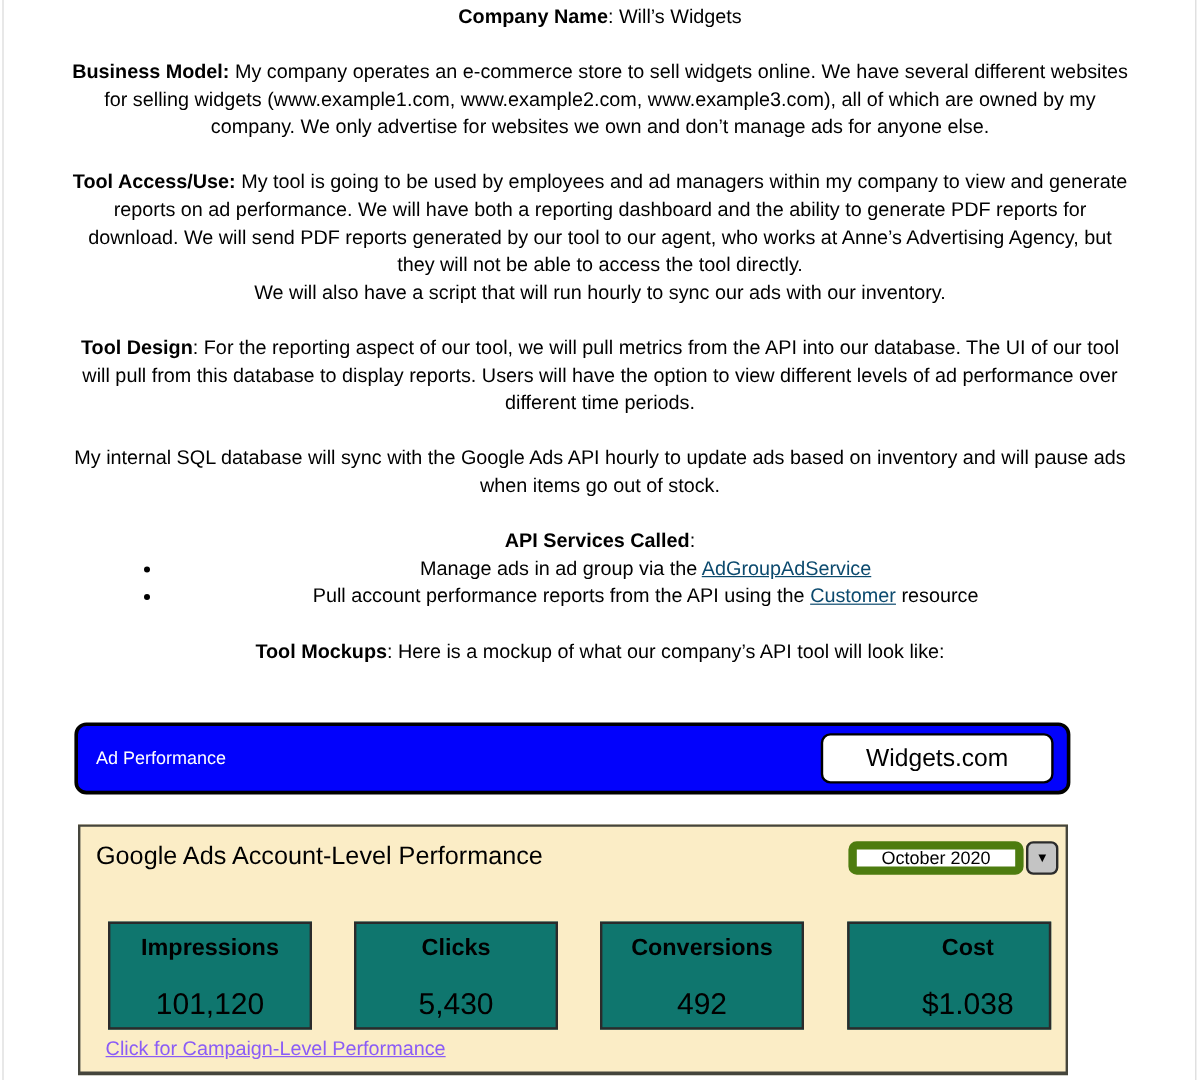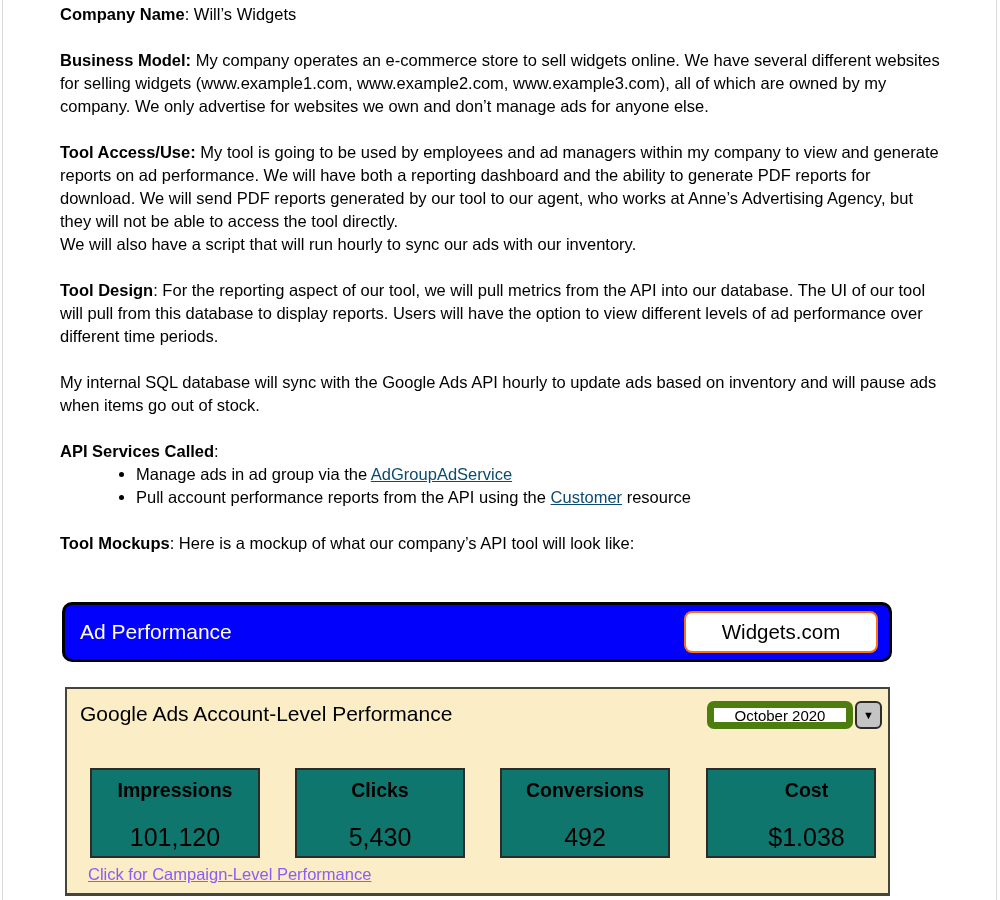--- a/index.html
+++ b/index.html
@@ -1,15 +1,15 @@
 <!DOCTYPE html>
 <html><head>
 <meta charset="utf-8">
 <style>
-  * { margin:0; padding:0; box-sizing:border-box; }
+  * { margin:0; padding:0; box-sizing:border-box;text-align:center; }
   html,body { width:1000px; height:900px; overflow:hidden; background:#ffffff;
               font-family:"Liberation Sans", sans-serif; color:#000; }
   .page { position:relative; width:1000px; height:900px; background:#fff; }
   .edge { position:absolute; top:0; bottom:0; width:1px; background:#d9d9d9; }
   .edge-left { left:2px; }
   .edge-right { left:996px; }
 
   
   .doc { position:absolute; left:60px; top:3px; width:880px;
          font-size:16.5px; line-height:23px; }
@@ -19,23 +19,23 @@
   .nl { display:block; }
   .doc a { color:#0c4a6e; text-decoration:underline; cursor:pointer; }
   .doc ul { margin:0 0 23px 0; padding-left:76px; }
   .doc li { line-height:23px; }
 
   
   .banner { position:absolute; left:62px; top:602px; width:830px; height:60px;
             background:#0202fc; border:3px solid #000; border-radius:10px;
             display:flex; align-items:center; justify-content:space-between;
             padding:0 11px 0 15px; }
-  .banner-title { color:#ffffff; font-size:21px; }
+  .banner-title { color:#ffffff; font-size:15px; }
   .site-btn { width:194px; height:42px; background:#ffffff; color:#000;
-              border:2px solid #f97316; border-radius:8px; font-size:20.5px;
+              border:2px solid #000000; border-radius:8px; font-size:20.5px;
               display:flex; align-items:center; justify-content:center; cursor:pointer; }
 
   
   .panel { position:absolute; left:65px; top:687px; width:825px; height:209px;
            background:#fbedc6; border:2px solid #45453c; border-bottom-width:3px; }
   .panel-title { position:absolute; left:13px; top:13px; font-size:21px; }
   .dd-box { position:absolute; left:640px; top:12px; width:146px; height:28px;
             background:#ffffff; border:7px solid #4d7c0f; border-radius:7px;
             font-size:15px; display:flex; align-items:center; justify-content:center;
             cursor:pointer; }

